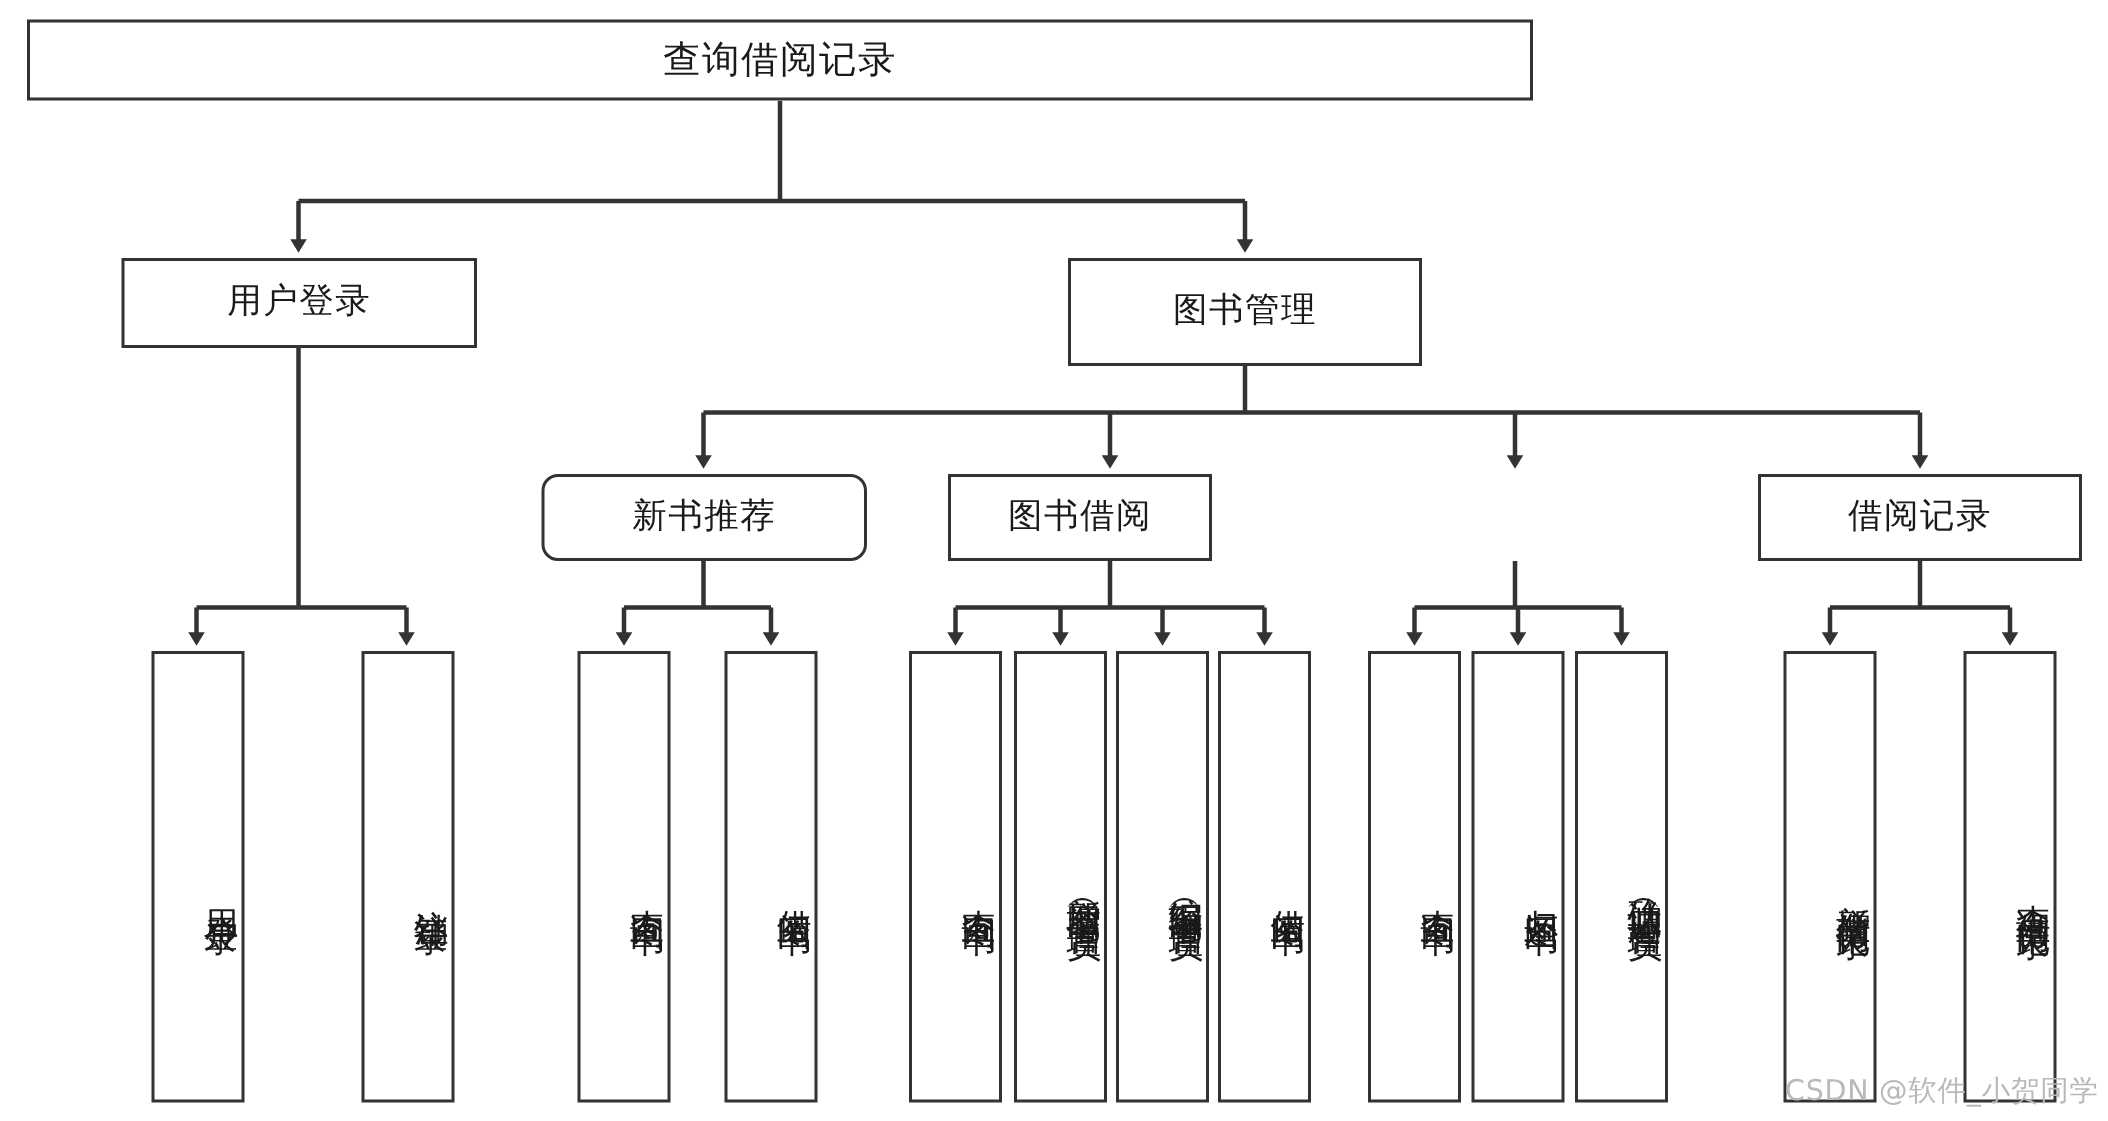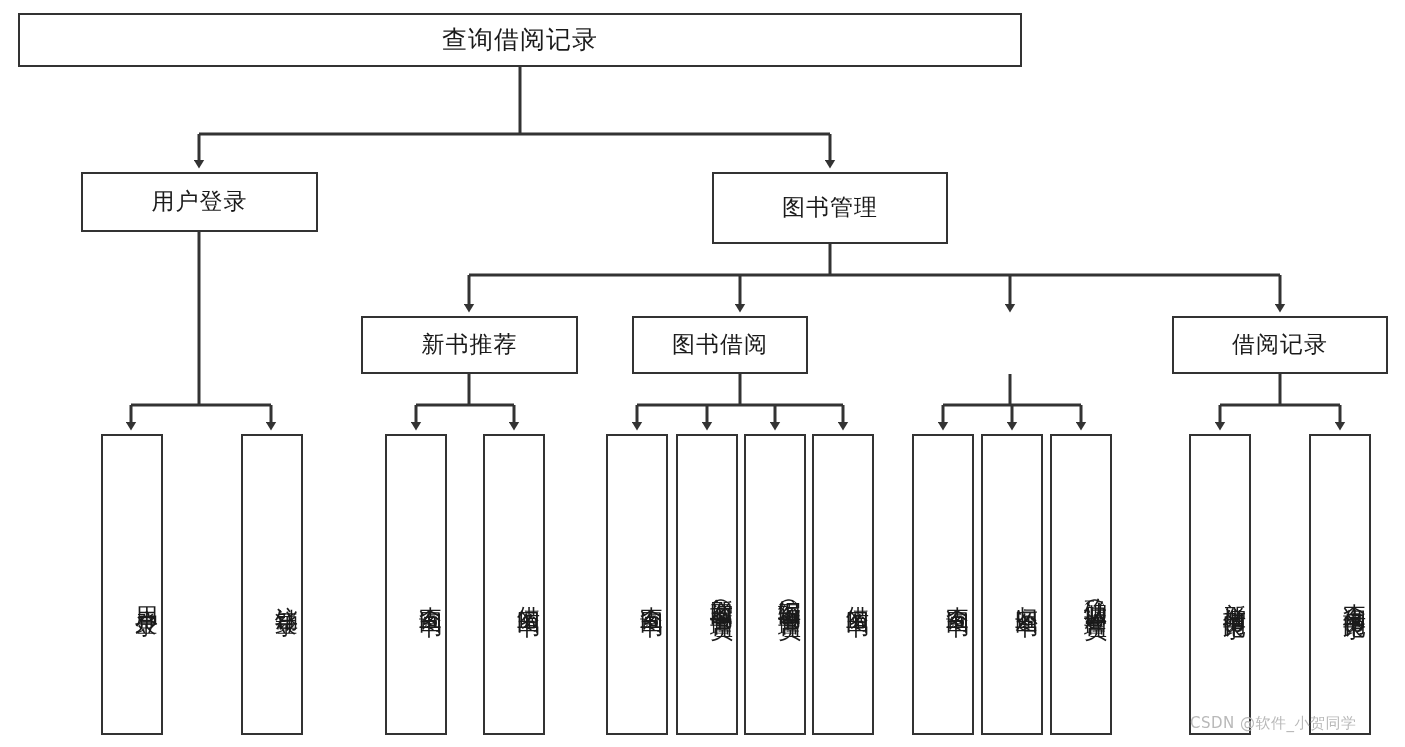--- a/index.html
+++ b/index.html
@@ -56,21 +56,21 @@
   }
   .node-v .vtext {
     writing-mode: vertical-rl;
     text-orientation: upright;
     display: block;
   }
   .lvl0 { font-size: 25px; }
   .watermark {
     position: absolute;
     color: #b9b9b9;
-    font-size: 15px;
+    font-size: 19px;
     white-space: nowrap;
     letter-spacing: 0.5px;
     font-family: "DejaVu Sans", "Liberation Sans", sans-serif;
   }
 </style>
 </head>
 <body>
 
 <div id="canvas">
 
@@ -131,21 +131,21 @@
     <span>查询借阅记录</span>
   </div>
 
   <div class="node node-h" style="left:81px; top:172px; width:237px; height:60px;">
     <span>用户登录</span>
   </div>
   <div class="node node-h" style="left:712px; top:172px; width:236px; height:72px;">
     <span>图书管理</span>
   </div>
 
-  <div class="node node-h" style="left:361px; top:316px; width:217px; height:58px;">
+  <div class="node node-h" style="left:361px; top:316px; width:217px; height:58px;border-radius:11px;">
     <span>新书推荐</span>
   </div>
   <div class="node node-h" style="left:632px; top:316px; width:176px; height:58px;">
     <span>图书借阅</span>
   </div>
   <div class="node node-h" style="left:1172px; top:316px; width:216px; height:58px;">
     <span>借阅记录</span>
   </div>
 
   <div class="node node-v" style="left:101px; top:434px; width:62px; height:301px;">

